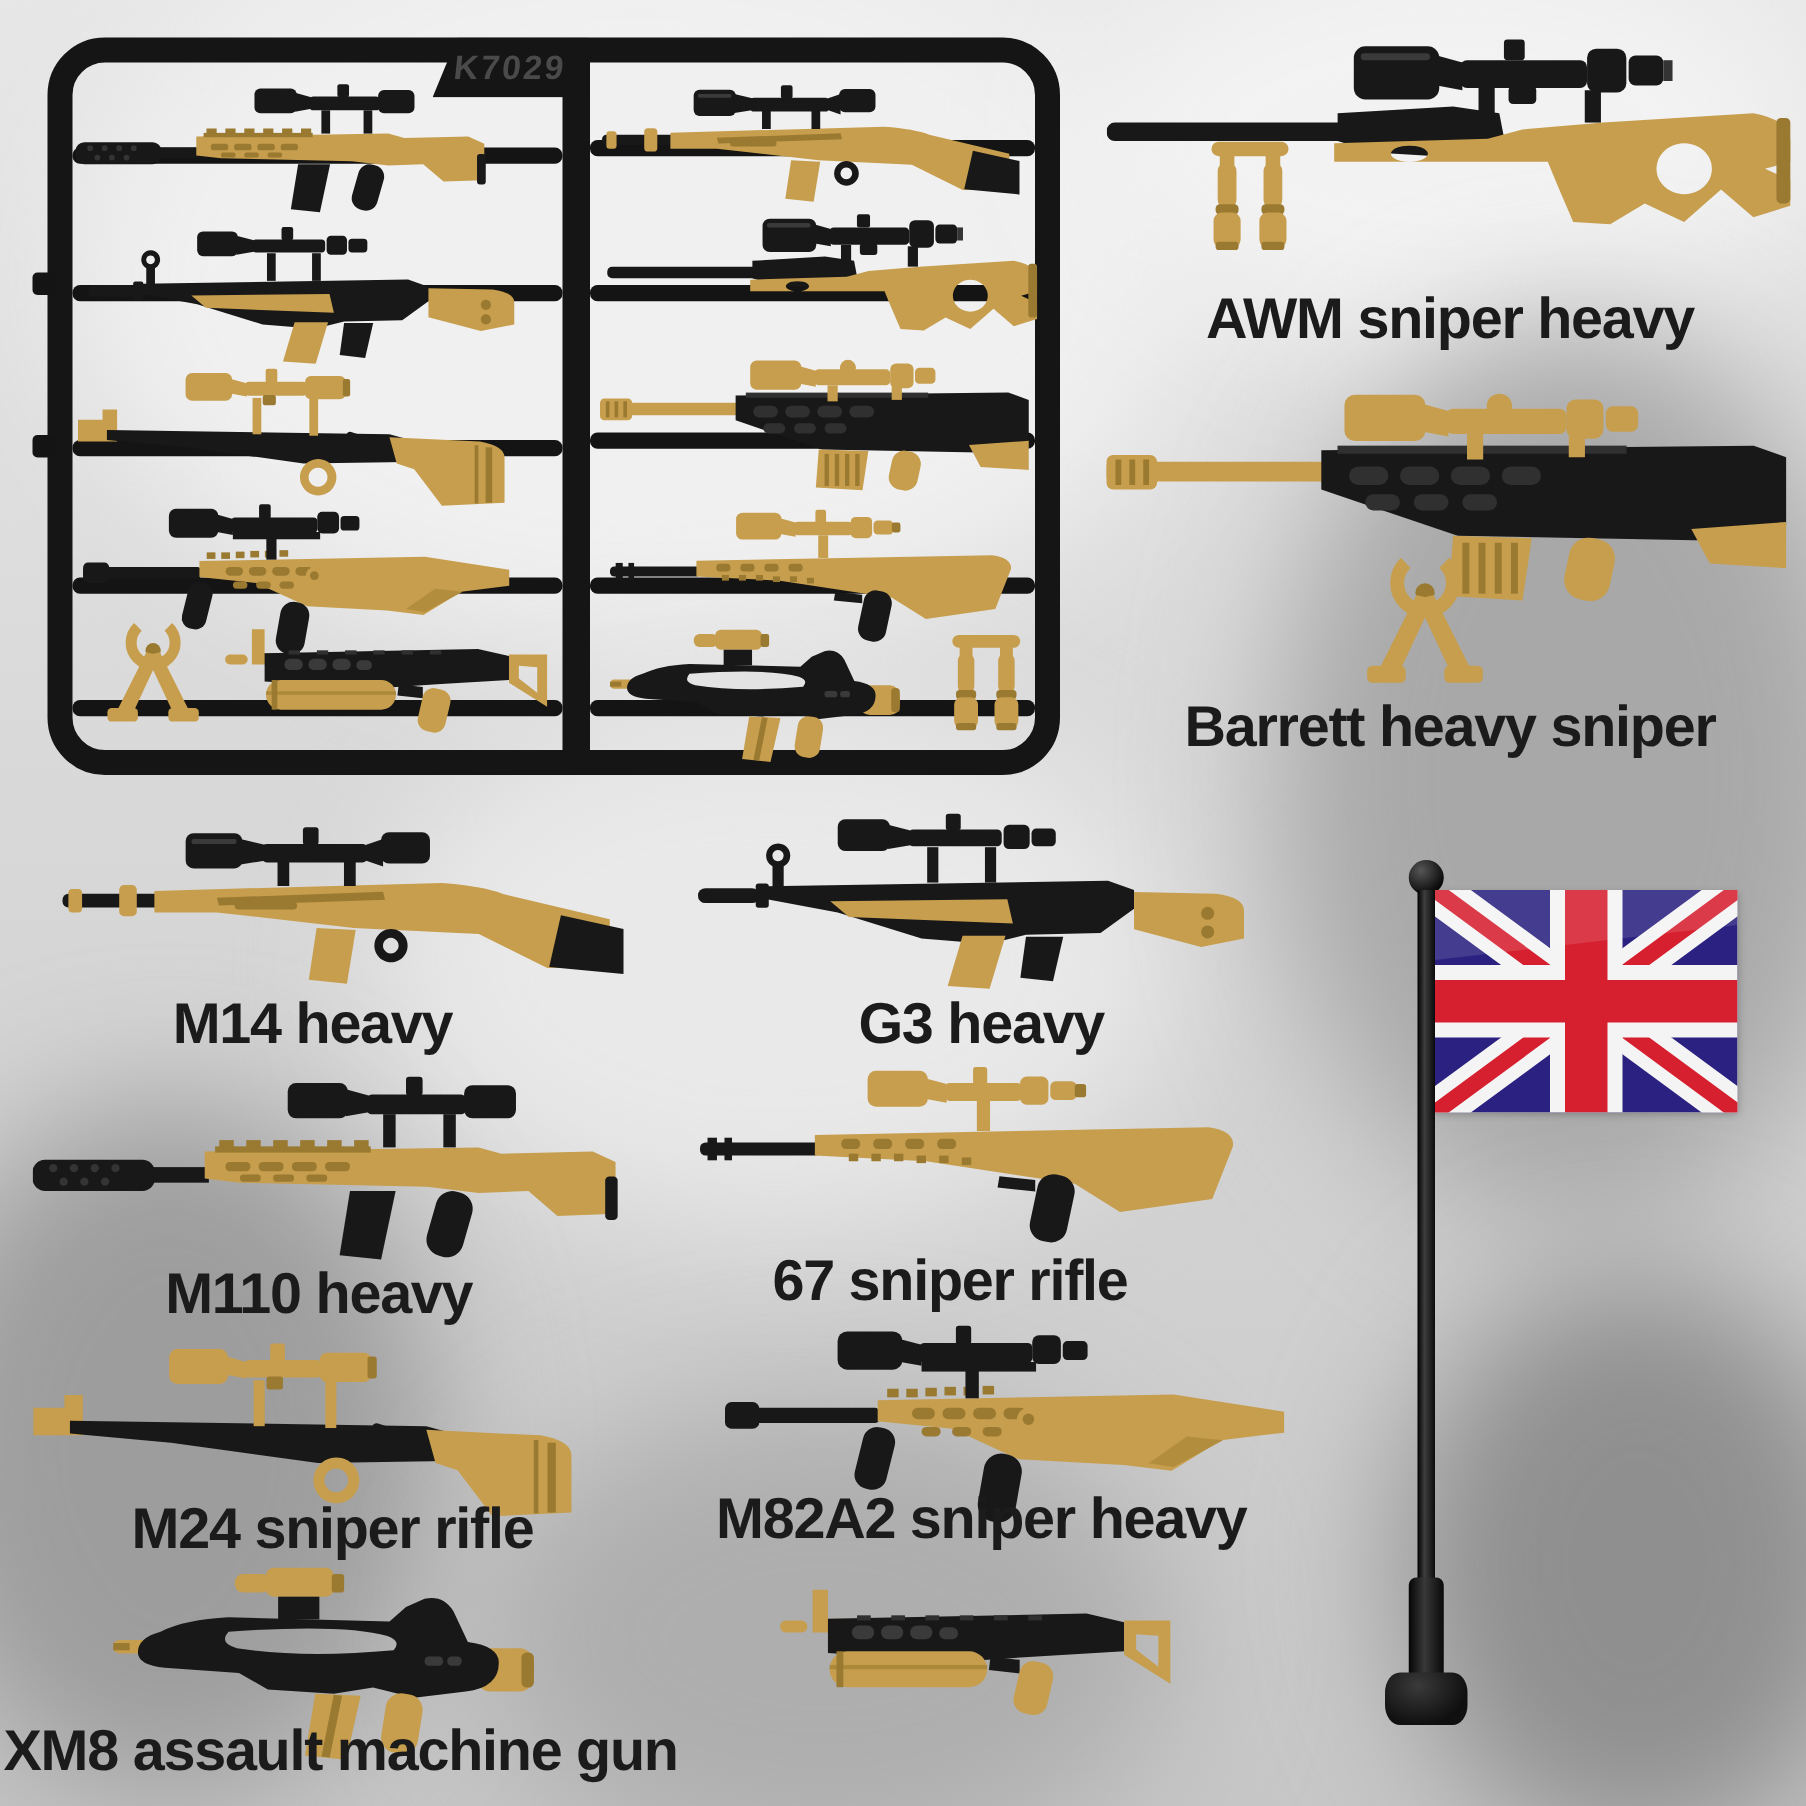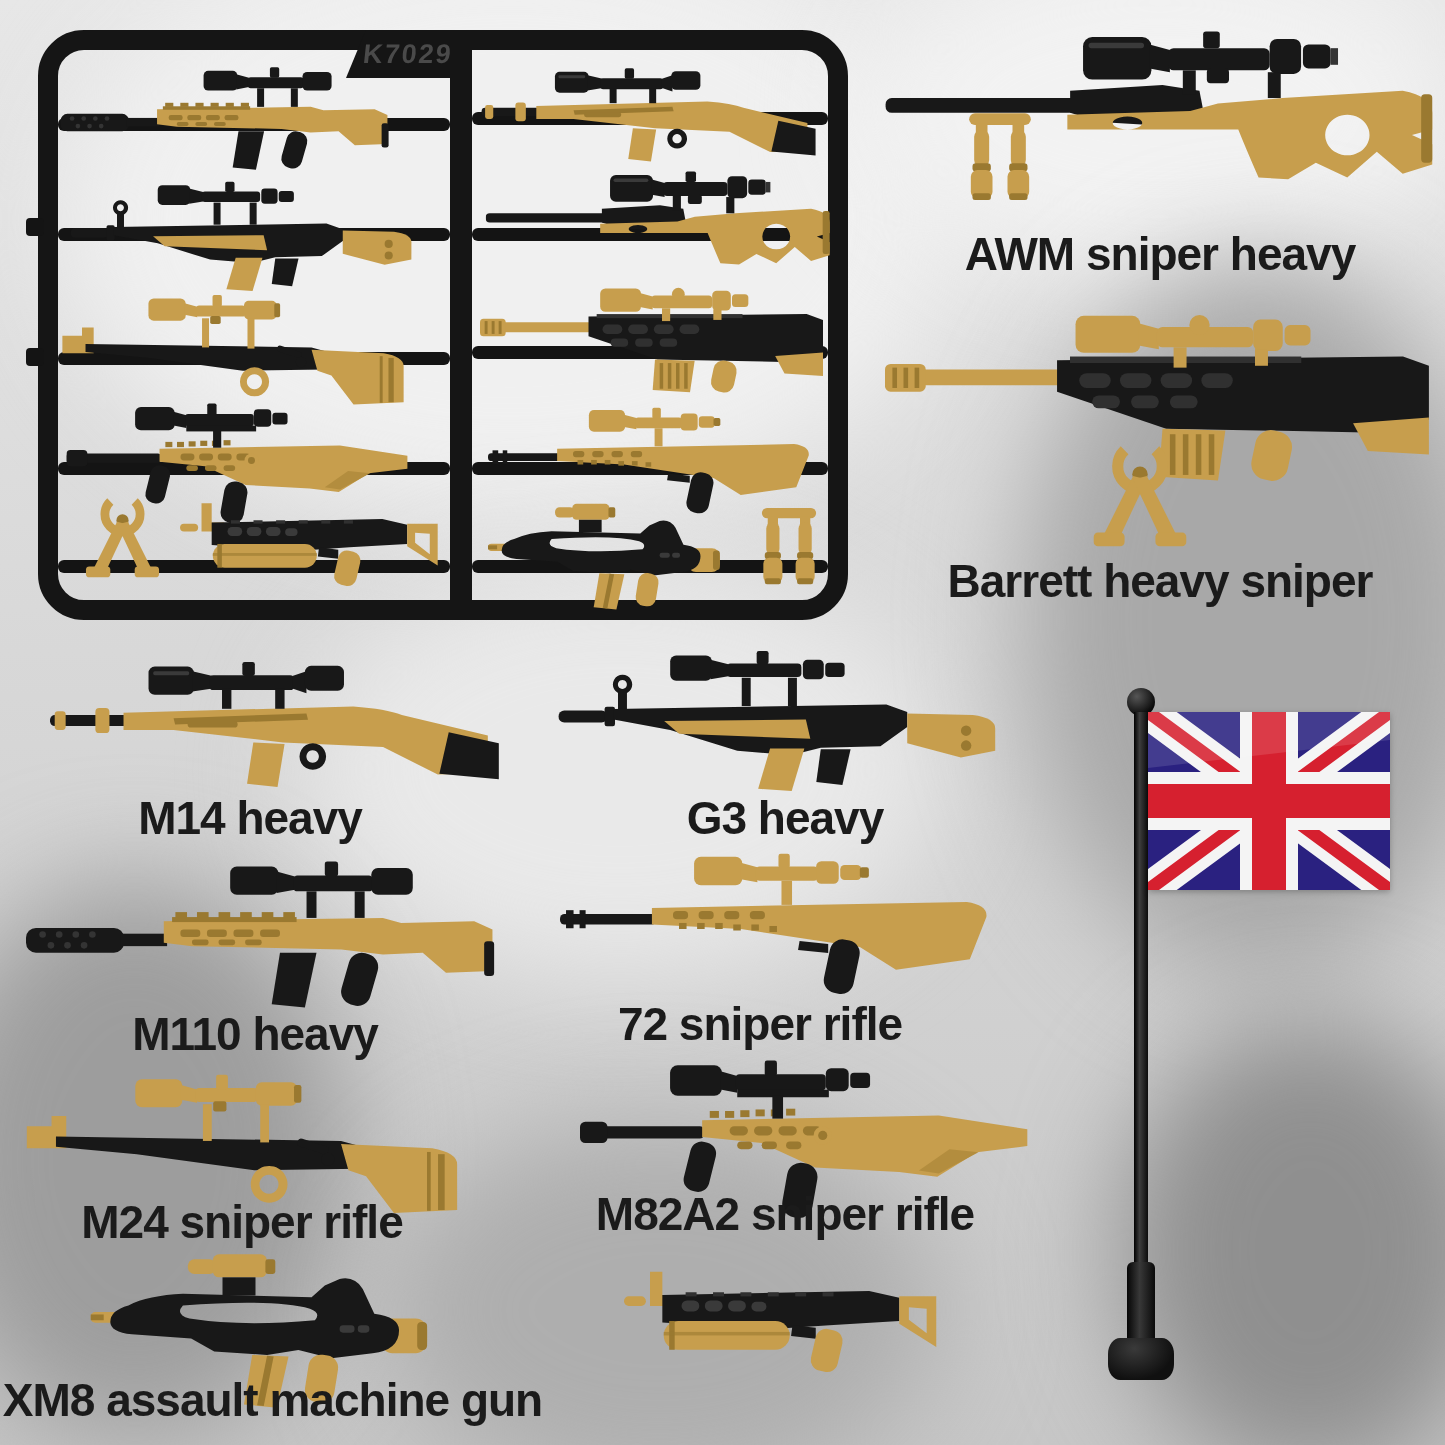--- a/index.html
+++ b/index.html
@@ -478,35 +478,35 @@
         <use href="#gun-m110"></use>
       </svg>
     </div>
   <div class="gun-label" style="left:35px;top:1010px;width:440px">M110 heavy</div>
 
   <div class="fig" style="left:560px;top:846px;width:452px;height:166px">
       <svg viewBox="0 0 600 220">
         <use href="#gun-88"></use>
       </svg>
     </div>
-  <div class="gun-label" style="left:530px;top:1000px;width:460px">72 sniper rifle</div>
+  <div class="gun-label" style="left:530px;top:1000px;width:460px">67 sniper rifle</div>
 
   <div class="fig" style="left:26px;top:1066px;width:442px;height:169px">
       <svg viewBox="0 0 600 230">
         <use href="#gun-m24"></use>
       </svg>
     </div>
-  <div class="gun-label" style="left:12px;top:1198px;width:460px">M24 sniper rifle</div>
+  <div class="gun-label" style="left:36px;top:1198px;width:460px">M24 sniper rifle</div>
 
   <div class="fig" style="left:580px;top:1056px;width:458px;height:168px">
       <svg viewBox="0 0 600 220">
         <use href="#gun-m82a2"></use>
       </svg>
     </div>
-  <div class="gun-label" style="left:540px;top:1190px;width:490px">M82A2 sniper rifle</div>
+  <div class="gun-label" style="left:540px;top:1190px;width:490px">M82A2 sniper heavy</div>
 
   <div class="fig" style="left:90px;top:1246px;width:364px;height:165px">
       <svg viewBox="0 0 440 200">
         <use href="#gun-xm8"></use>
       </svg>
     </div>
   <div class="gun-label" style="left:0px;top:1376px;width:545px">XM8 assault machine gun</div>
 
   <div class="fig" style="left:624px;top:1258px;width:315px;height:137px">
       <svg viewBox="0 0 460 200">

